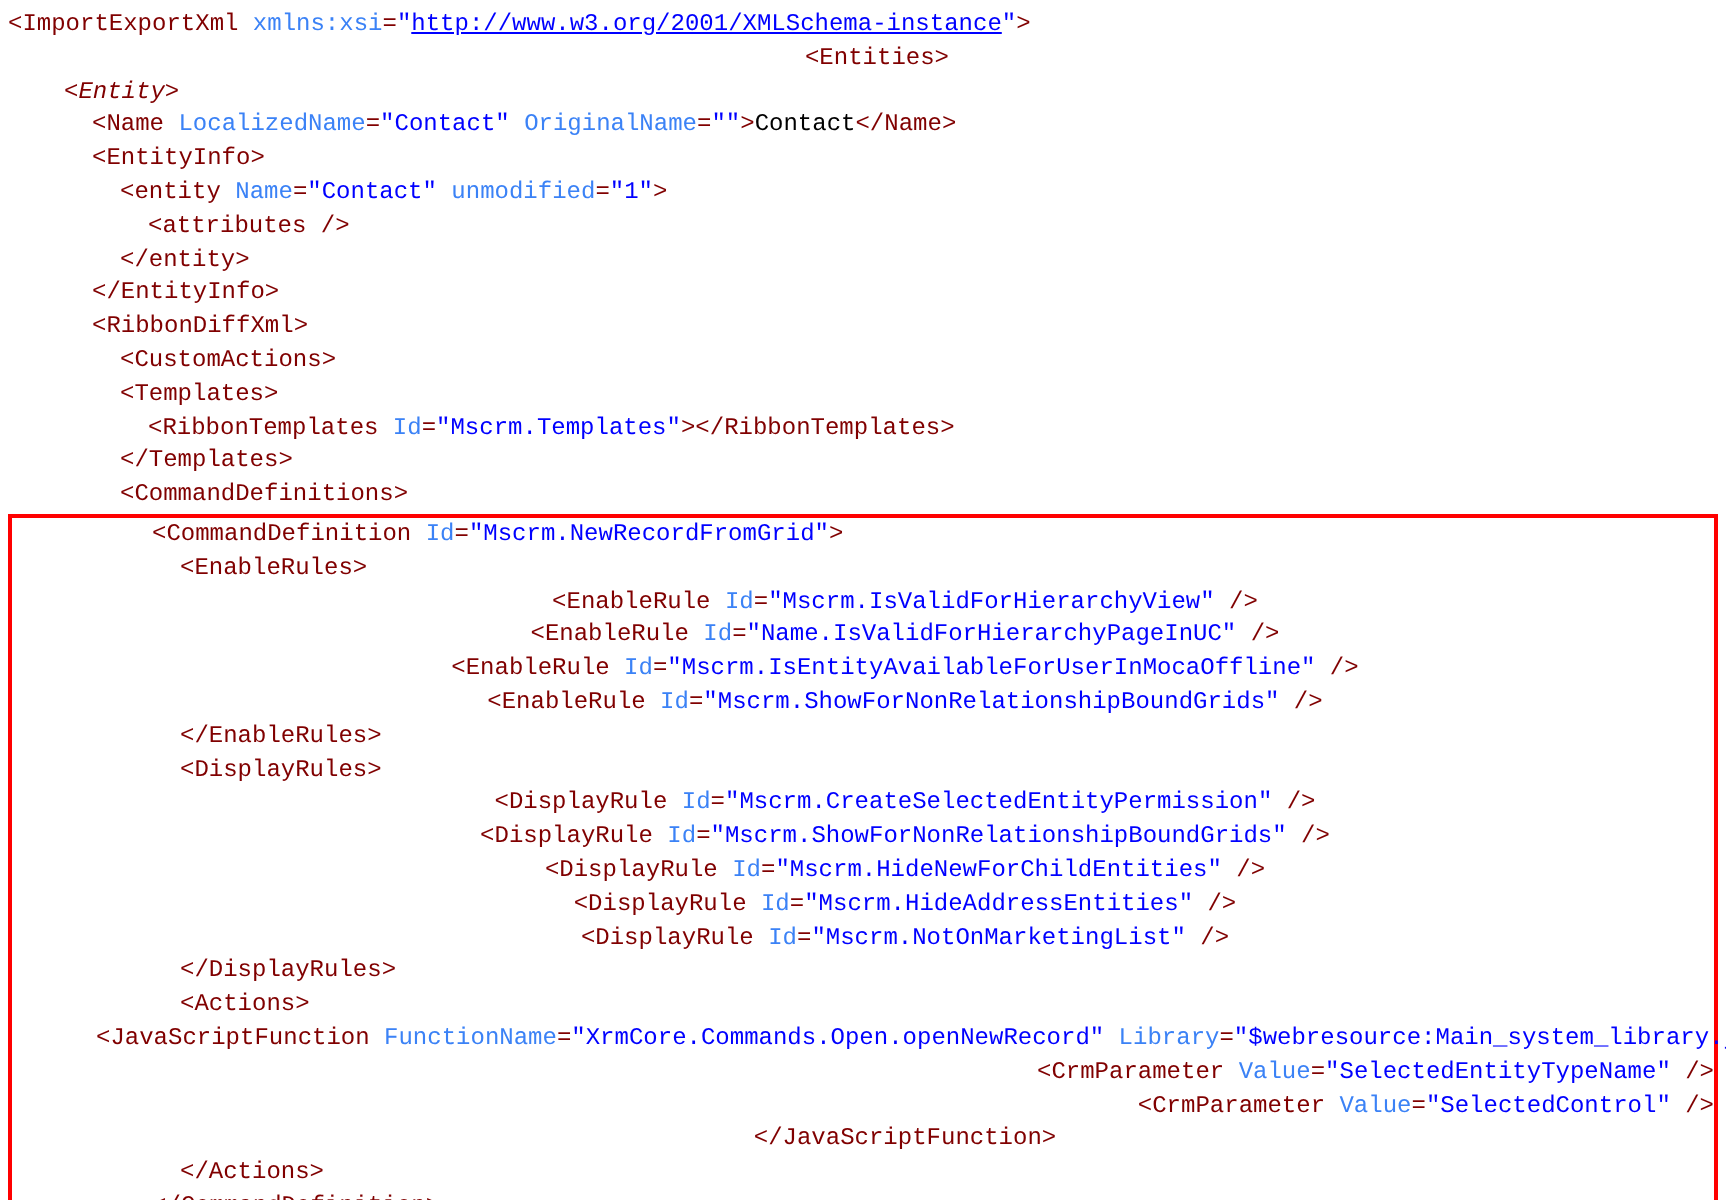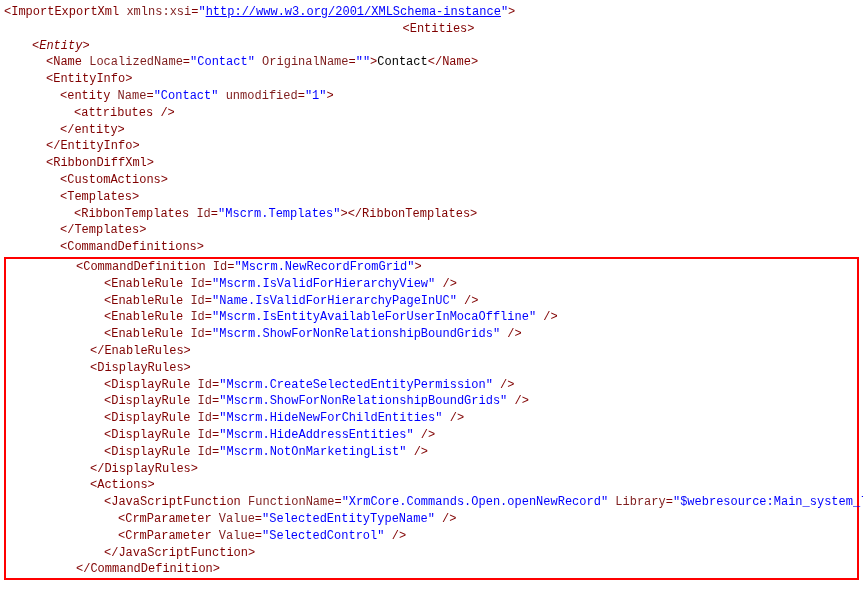--- a/index.html
+++ b/index.html
@@ -7,32 +7,32 @@
     background: #fff;
     font-family: Consolas, "Courier New", monospace;
     font-size: 12px;
     line-height: 1.4;
     color: #000;
     padding: 4px;
     white-space: nowrap;
   }
   .line { display: block; }
   .tag { color: #800000; }
-  .attr-name { color: #7f1d1d; }
+  .attr-name { color: #3b82f6; }
   .attr-val { color: #0000ff; }
   .text { color: #000; }
   .url { color: #0000ff; text-decoration: underline; }
   .indent1 { padding-left: 14px; text-align: center; }
   .indent2 { padding-left: 28px; font-style: italic; }
   .indent3 { padding-left: 42px; }
   .indent4 { padding-left: 56px; }
   .indent5 { padding-left: 70px; }
   .indent6 { padding-left: 84px; }
-  .indent7 { padding-left: 98px; }
-  .indent8 { padding-left: 112px; }
+  .indent7 { padding-left: 42px; text-align: center; }
+  .indent8 { padding-left: 112px; text-align: right; }
   .highlight-box {
     border: 2px solid #ff0000;
     margin: 1px 0;
   }
 </style>
 </head>
 <body>
 
 <div>
 
@@ -63,20 +63,21 @@
 <span class="line indent5"><span class="tag">&lt;RibbonTemplates</span><span class="attr-name"> Id</span><span class="tag">=</span><span class="attr-val">"</span><span class="attr-val">Mscrm.Templates</span><span class="attr-val">"</span><span class="tag">&gt;</span><span class="tag">&lt;/RibbonTemplates&gt;</span></span>
 
 <span class="line indent4"><span class="tag">&lt;/Templates&gt;</span></span>
 
 <span class="line indent4"><span class="tag">&lt;CommandDefinitions&gt;</span></span>
 
 <div class="highlight-box">
 
 <span class="line indent5"><span class="tag">&lt;CommandDefinition</span><span class="attr-name"> Id</span><span class="tag">=</span><span class="attr-val">"</span><span class="attr-val">Mscrm.NewRecordFromGrid</span><span class="attr-val">"</span><span class="tag">&gt;</span></span>
 
+<span class="line indent6"><span class="tag">&lt;EnableRules&gt;</span></span>
 
 <span class="line indent7"><span class="tag">&lt;EnableRule</span><span class="attr-name"> Id</span><span class="tag">=</span><span class="attr-val">"</span><span class="attr-val">Mscrm.IsValidForHierarchyView</span><span class="attr-val">"</span><span class="tag"> /&gt;</span></span>
 <span class="line indent7"><span class="tag">&lt;EnableRule</span><span class="attr-name"> Id</span><span class="tag">=</span><span class="attr-val">"</span><span class="attr-val">Name.IsValidForHierarchyPageInUC</span><span class="attr-val">"</span><span class="tag"> /&gt;</span></span>
 <span class="line indent7"><span class="tag">&lt;EnableRule</span><span class="attr-name"> Id</span><span class="tag">=</span><span class="attr-val">"</span><span class="attr-val">Mscrm.IsEntityAvailableForUserInMocaOffline</span><span class="attr-val">"</span><span class="tag"> /&gt;</span></span>
 <span class="line indent7"><span class="tag">&lt;EnableRule</span><span class="attr-name"> Id</span><span class="tag">=</span><span class="attr-val">"</span><span class="attr-val">Mscrm.ShowForNonRelationshipBoundGrids</span><span class="attr-val">"</span><span class="tag"> /&gt;</span></span>
 
 <span class="line indent6"><span class="tag">&lt;/EnableRules&gt;</span></span>
 
 <span class="line indent6"><span class="tag">&lt;DisplayRules&gt;</span></span>
 
@@ -90,18 +91,19 @@
 
 <span class="line indent6"><span class="tag">&lt;Actions&gt;</span></span>
 
 <span class="line indent7"><span class="tag">&lt;JavaScriptFunction</span><span class="attr-name"> FunctionName</span><span class="tag">=</span><span class="attr-val">"</span><span class="attr-val">XrmCore.Commands.Open.openNewRecord</span><span class="attr-val">"</span><span class="attr-name"> Library</span><span class="tag">=</span><span class="attr-val">"</span><span class="attr-val">$webresource:Main_system_library.js</span></span>
 
 <span class="line indent8"><span class="tag">&lt;CrmParameter</span><span class="attr-name"> Value</span><span class="tag">=</span><span class="attr-val">"</span><span class="attr-val">SelectedEntityTypeName</span><span class="attr-val">"</span><span class="tag"> /&gt;</span></span>
 <span class="line indent8"><span class="tag">&lt;CrmParameter</span><span class="attr-name"> Value</span><span class="tag">=</span><span class="attr-val">"</span><span class="attr-val">SelectedControl</span><span class="attr-val">"</span><span class="tag"> /&gt;</span></span>
 
 <span class="line indent7"><span class="tag">&lt;/JavaScriptFunction&gt;</span></span>
 
+<span class="line indent6"><span class="tag">&lt;/Actions&gt;</span></span>
 
 <span class="line indent5"><span class="tag">&lt;/CommandDefinition&gt;</span></span>
 
 </div>
 
 </div>
 
 </body></html>

